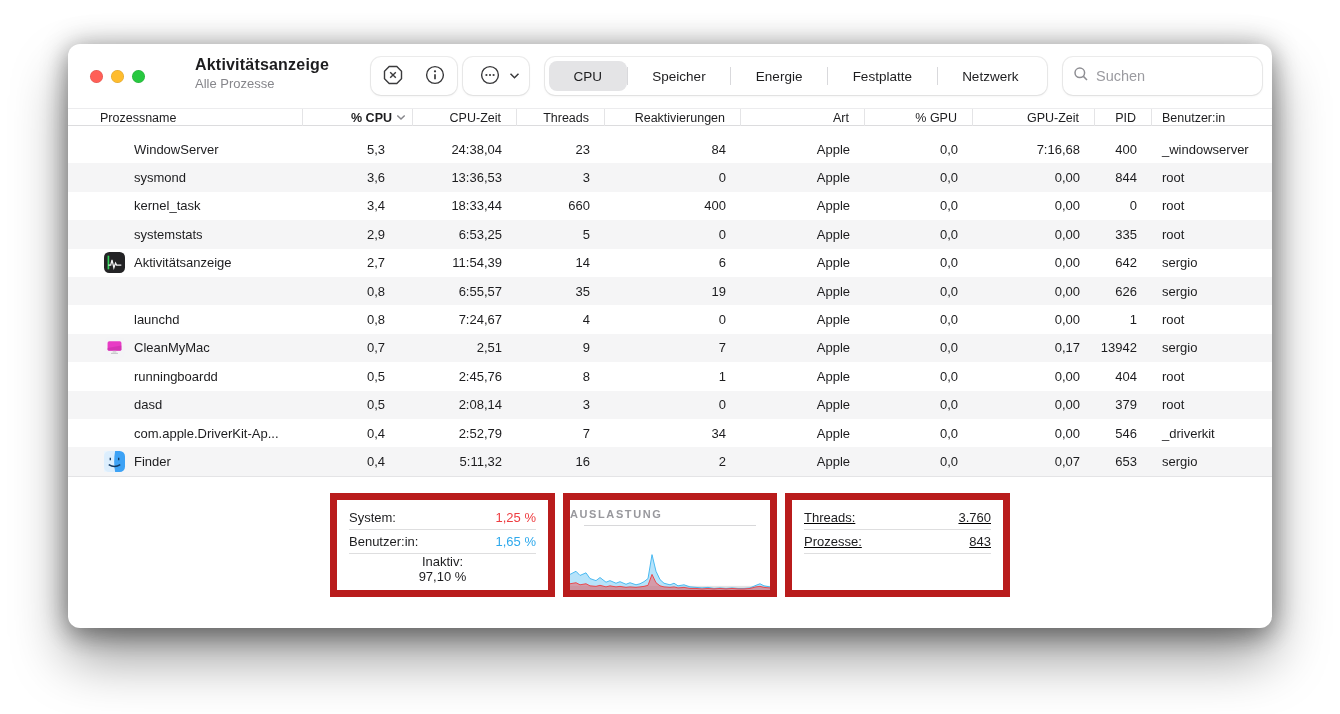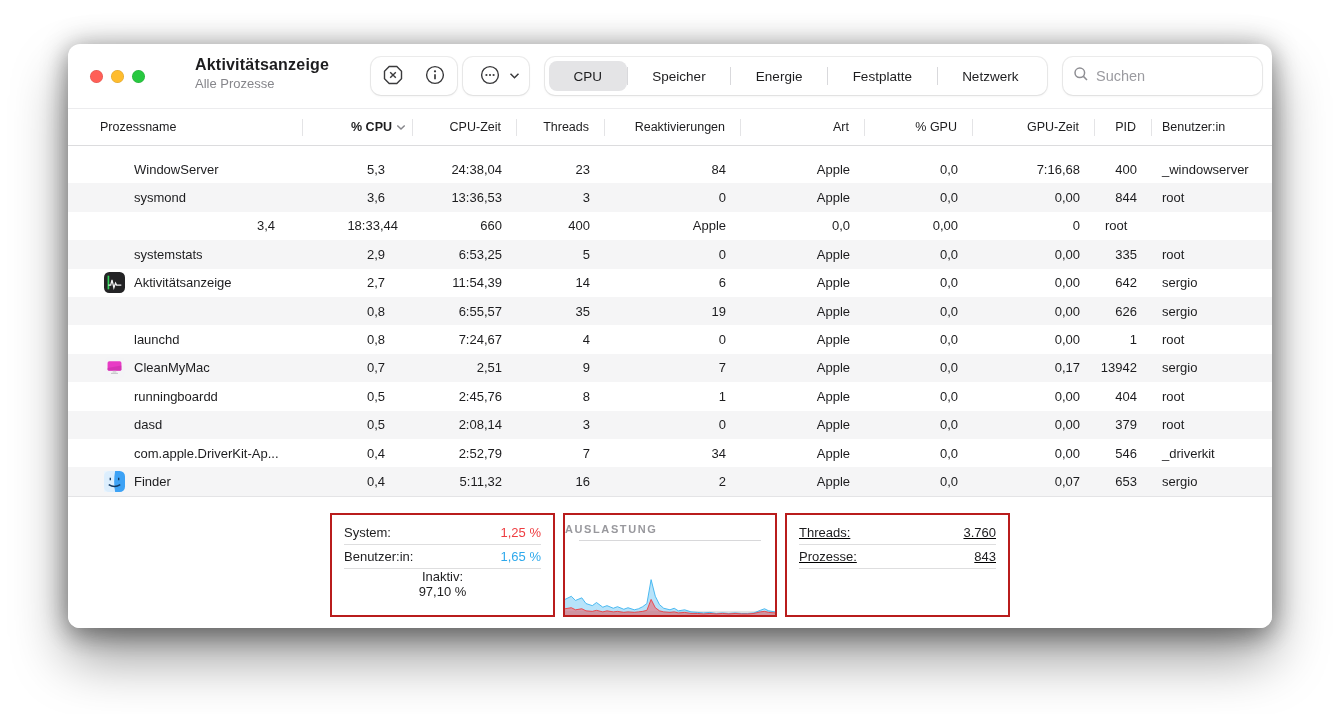--- a/index.html
+++ b/index.html
@@ -35,21 +35,21 @@
   .tab.selected { background:#e4e4e6; }
   .tab-sep { width:1px; height:18px; background:#d9d9dc; flex:0 0 auto; }
 
   .search { left:995px; width:199px; padding:0 10px; gap:7px; }
   .search input { border:none; outline:none; flex:1; font-size:14.5px; color:#1d1d1f;
                   font-family:inherit; background:transparent; min-width:0; }
   .search input::placeholder { color:#9b9ba0; }
 
   
   .grid-cols { display:grid; grid-template-columns:235px 110px 104px 88px 136px 124px 108px 122px 57px 120px; }
-  .theader { height:38px; border-top:1px solid #ececee; border-bottom:1px solid #dcdcde;
+  .theader { height:18px; border-top:1px solid #ececee; border-bottom:1px solid #dcdcde;
              align-items:center; }
   .hcell { font-size:12.5px; color:#1d1d1f; display:flex; align-items:center; height:17px;
            border-right:1px solid #e4e4e6; padding:0 15px 0 0; justify-content:flex-end; gap:4px; }
   .hcell:last-child { border-right:none; }
   .hcell.al { justify-content:flex-start; }
   .hcell.sorted { font-weight:bold; padding-right:6px; }
 
   .tbody { padding-top:9px; height:350px; }
   .trow { height:28.4px; align-items:center; }
   .trow:nth-child(even) { background:#f5f5f6; }
@@ -57,21 +57,21 @@
           white-space:nowrap; overflow:hidden; }
   .cell.name { text-align:left; padding:0 4px 0 36px; display:flex; align-items:center; gap:9px; }
   .cell.cpu { padding-right:28px; }
   .cell.user { text-align:left; padding:0 4px 0 10px; }
   .app-ic { width:21px; height:21px; border-radius:5px; flex:0 0 auto; display:flex;
             align-items:center; justify-content:center; }
   .ic-spacer { width:21px; height:21px; flex:0 0 auto; }
 
   
   .footer { position:relative; height:141px; border-top:1px solid #e4e4e6; background:#fff; }
-  .fbox { position:absolute; top:16px; height:104px; border:2px solid #b91c1c; background:#fff; }
+  .fbox { position:absolute; top:16px; height:104px; border:7px solid #b91c1c; background:#fff; }
   .fb-left { left:262px; width:225px; padding-top:6px; }
   .fb-chart { left:495px; width:214px; }
   .fb-right { left:717px; width:225px; padding-top:6px;text-decoration:underline; }
   .frow { height:24px; margin:0 12px; display:flex; align-items:center;
           justify-content:space-between; border-bottom:1px solid #dededf; }
   .frow.nb { border-bottom:none;flex-direction:column; }
   .frow .lbl { font-size:13px; color:#1d1d1f; }
   .frow .val { font-size:13px; color:#1d1d1f; }
   .chart-title { text-align:left; font-size:11px; font-weight:bold; color:#98989d;
                  letter-spacing:1.6px; padding-top:8px; }
@@ -219,20 +219,24 @@
           <div class="cell cpu_time">13:36,53</div>
           <div class="cell threads">3</div>
           <div class="cell wakeups">0</div>
           <div class="cell kind">Apple</div>
           <div class="cell gpu">0,0</div>
           <div class="cell gpu_time">0,00</div>
           <div class="cell pid">844</div>
           <div class="cell user">root</div>
         </div>
         <div class="trow grid-cols">
+          <div class="cell name">
+            <span class="ic-spacer"></span>
+            <span>kernel_task</span>
+          </div>
           <div class="cell cpu">3,4</div>
           <div class="cell cpu_time">18:33,44</div>
           <div class="cell threads">660</div>
           <div class="cell wakeups">400</div>
           <div class="cell kind">Apple</div>
           <div class="cell gpu">0,0</div>
           <div class="cell gpu_time">0,00</div>
           <div class="cell pid">0</div>
           <div class="cell user">root</div>
         </div>

